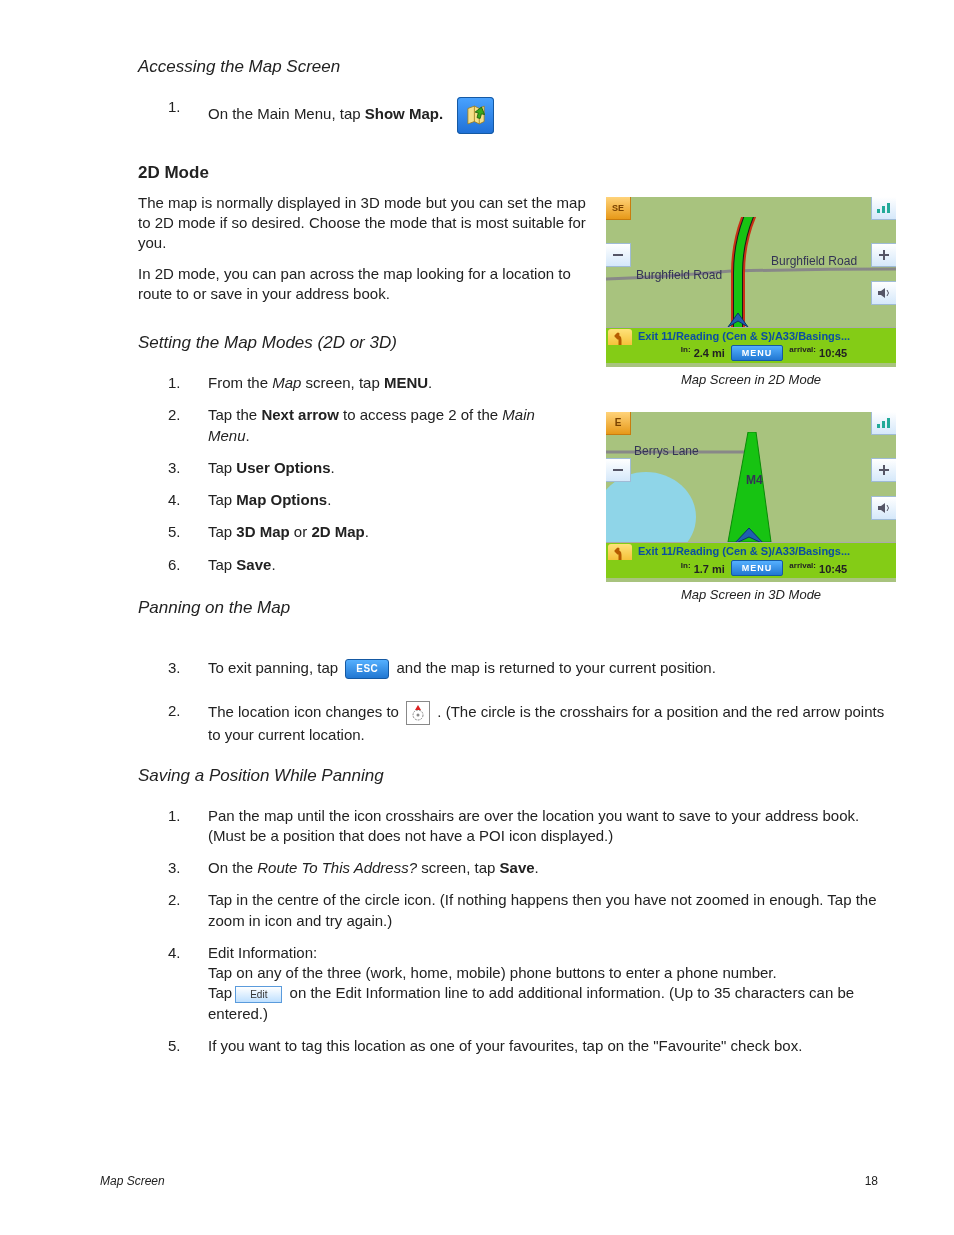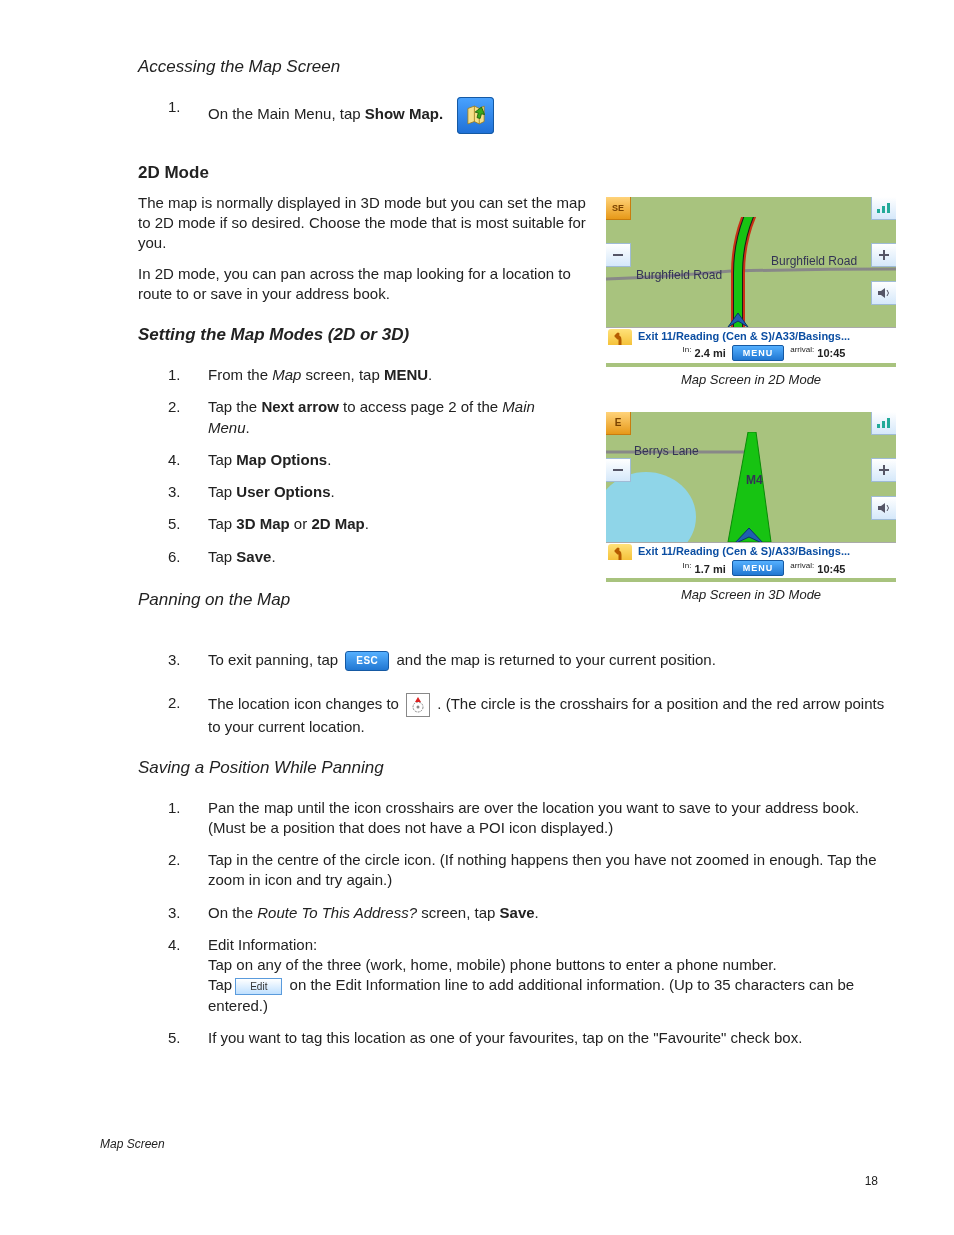--- a/index.html
+++ b/index.html
@@ -53,21 +53,21 @@
   .ital { font-style: italic; }
   .footer {
     position: absolute;
     left: 48px;
     right: 58px;
     bottom: 46px;
     font-size: 12px;
     color: #222;
   }
   .footer-title { font-style: italic; float: left; margin-left: 52px; }
-  .footer-page { float: right; margin-right: 18px; margin-top: 37px; }
+  .footer-page { float: right; margin-right: 18px; }
   .show-map-icon {
     width: 37px; height: 37px; border-radius: 4px;
     background: linear-gradient(#4aa3ff,#1e6fd6);
     display: inline-flex; align-items: center; justify-content: center;
     vertical-align: middle;
     margin-left: 10px;
     box-shadow: 0 0 0 1px #1559a3 inset;
   }
   .show-map-icon svg { width: 26px; height: 26px; }
   .crosshair-icon {
@@ -150,21 +150,21 @@
     display: flex; align-items:center; justify-content:center;
   }
   .road-label {
     position: absolute;
     font-size: 12px;
     color: #335;
     white-space: nowrap;
   }
   .map-body { position: relative; }
   .map-bottom {
-    background: #ffffff;
+    background: #84cc16;
     border-top: 1px solid #aaa;
     font-size: 11px;
   }
   .dest-line {
     font-weight: 700; color: #0b4ea2;
     padding: 1px 4px 1px 32px;
     position: relative;
     white-space: nowrap;
     overflow: hidden;
   }
@@ -179,21 +179,21 @@
     display: flex; align-items: center; justify-content: center; gap: 6px;
     padding: 0 4px 2px 30px;
     font-weight:700;
   }
   .menu-chip {
     font-size: 9px; font-weight:700; letter-spacing:1px;
     background: linear-gradient(#55b0ff,#2177d2);
     color:#fff; padding: 1px 10px; border-radius:2px;
     border: 1px solid #1559a3;
   }
-  .sup { font-size: 8px; font-weight:400; vertical-align: super; }
+  .sup { font-size: 8px; font-weight:700; vertical-align: super; }
   .clear { clear: both; }
 
   
   .rd-main { stroke:#1a1a1a; stroke-width:10; fill:none; }
   .rd-route-o { stroke:#ca3015; stroke-width:14; fill:none; }
   .rd-route-i { stroke:#17c312; stroke-width:8; fill:none; }
   .rd-minor { stroke:#888; stroke-width:3; fill:none;}
   .pos-arrow { fill:#1f5fb0; stroke:#0a336b; stroke-width:1;}
 </style>
 </head>
@@ -331,34 +331,34 @@
         <span><span class="sup">arrival:</span> <span>10:45</span></span>
       </div>
     </div>
   </div>
   <div class="map-caption" style="margin-bottom:0;">Map Screen in 3D Mode</div>
 </div>
 
 <p class="para">The map is normally displayed in 3D mode but you can set the map to 2D mode if so desired. Choose the mode that is most suitable for you.</p>
 <p class="para">In 2D mode, you can pan across the map looking for a location to route to or save in your address book.</p>
 
-<div class="section-title-italic" style="margin-top:20px;font-weight:bold;">Setting the Map Modes (2D or 3D)</div>
+<div class="section-title-italic" style="margin-top:28px;">Setting the Map Modes (2D or 3D)</div>
 
 <ol class="numlist">
   <li data-num="1">
     <span>From the </span><span class="ital">Map</span><span> screen, tap </span><span class="bold">MENU</span><span>.</span>
   </li>
   <li data-num="2" style="max-width:370px;">
     <span>Tap the </span><span class="bold">Next arrow</span><span> to access page 2 of the </span><span class="ital">Main Menu</span><span>.</span>
   </li>
+  <li data-num="3">
+    <span>Tap </span><span class="bold">User Options</span><span>.</span>
+  </li>
   <li data-num="4">
     <span>Tap </span><span class="bold">Map Options</span><span>.</span>
-  </li>
-  <li data-num="3">
-    <span>Tap </span><span class="bold">User Options</span><span>.</span>
   </li>
   <li data-num="5">
     <span>Tap </span><span class="bold">3D Map</span><span> or </span><span class="bold">2D Map</span><span>.</span>
   </li>
   <li data-num="6">
     <span>Tap </span><span class="bold">Save</span><span>.</span>
   </li>
 </ol>
 
 <div class="section-title-italic" style="margin-top:22px;">Panning on the Map</div>
@@ -380,24 +380,24 @@
         </svg>
     </span>
     <span>. (The circle is the crosshairs for a position and the red arrow points to your current location.</span>
   </li>
 </ol>
 
 <div class="section-title-italic" style="margin-top:20px;">Saving a Position While Panning</div>
 
 <ol class="numlist wide">
   <li data-num="1">Pan the map until the icon crosshairs are over the location you want to save to your address book. (Must be a position that does not have a POI icon displayed.)</li>
-  <li data-num="2">Tap in the centre of the circle icon. (If nothing happens then you have not zoomed in enough. Tap the zoom in icon and try again.)</li>
   <li data-num="3">
     <span>On the </span><span class="ital">Route To This Address?</span><span> screen, tap </span><span class="bold">Save</span><span>.</span>
   </li>
+  <li data-num="2">Tap in the centre of the circle icon. (If nothing happens then you have not zoomed in enough. Tap the zoom in icon and try again.)</li>
   <li data-num="4">
     <div>Edit Information:</div>
     <div>Tap on any of the three (work, home, mobile) phone buttons to enter a phone number.</div>
     <div>
       <span>Tap</span><span class="edit-btn">Edit</span><span> on the Edit Information line to add additional information. (Up to 35 characters can be entered.)</span>
     </div>
   </li>
   <li data-num="5">If you want to tag this location as one of your favourites, tap on the "Favourite" check box.</li>
 </ol>
 

